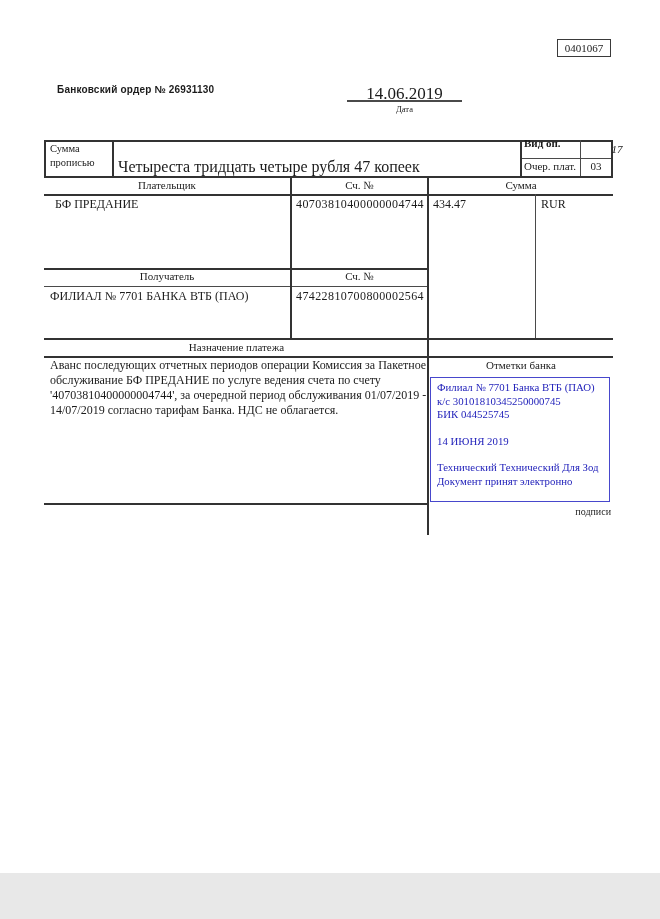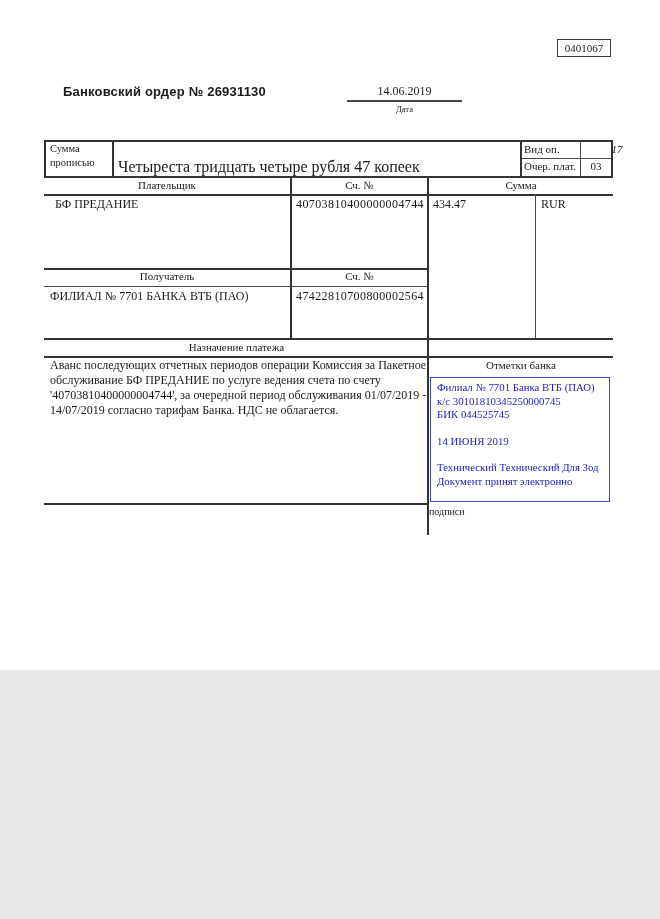--- a/index.html
+++ b/index.html
@@ -1,61 +1,61 @@
 <!DOCTYPE html>
 <html><head>
 <meta charset="utf-8">
 <style>
   * { margin: 0; padding: 0; box-sizing: border-box; }
   html, body { background: #e8e8e8; }
   .page {
     position: relative;
     width: 660px;
-    height: 670px;
+    height: 873px;
     margin: 0 auto;
     background: #ffffff;
     font-family: "Liberation Serif", "DejaVu Serif", serif;
     color: #1b1b1b;
     overflow: hidden;
   }
   .abs { position: absolute; }
   .hl { position: absolute; background: #333333; }
   .vl { position: absolute; background: #333333; }
   .thin { background: #4a4a4a; }
   .code-box {
     position: absolute; left: 557px; top: 39px; width: 54px; height: 18px;
     border: 1px solid #3a3a3a;
     font-size: 11px; text-align: center; line-height: 16px;
   }
   .doc-title {
-    position: absolute; left: 63px; top: 84px;
+    position: absolute; left: 57px; top: 84px;
     font-family: "Liberation Sans", sans-serif;
-    font-weight: bold; font-size: 13px; letter-spacing: 0.2px;
+    font-weight: bold; font-size: 10px; letter-spacing: 0.2px;
   }
-  .date-value { position: absolute; left: 347px; top: 84px; width: 115px; text-align: center; font-size: 12px; }
+  .date-value { position: absolute; left: 347px; top: 84px; width: 115px; text-align: center; font-size: 17px; }
   .date-rule  { position: absolute; left: 347px; top: 100px; width: 115px; height: 2px; background: #4a4a4a; }
   .date-label { position: absolute; left: 347px; top: 104px; width: 115px; text-align: center; font-size: 8.5px; }
   .cell-label { font-size: 11px; }
   .cell-value { font-size: 12px; }
   .hdr { position: absolute; text-align: center; font-size: 11px; }
   .amount-words { position: absolute; left: 118px; top: 158px; width: 395px; font-size: 16px; }
   .sum-label { position: absolute; left: 50px; top: 142px; width: 56px; font-size: 10.5px; line-height: 14px; }
   .purpose-text {
     position: absolute; left: 50px; top: 358px; width: 382px;
     font-size: 12px; line-height: 15px;
   }
   .stamp-box {
     position: absolute; left: 430px; top: 377px; width: 180px; height: 125px;
     border: 1px solid #4747cc;
     padding: 3px 6px;
     color: #2323bb;
     font-size: 10.8px; line-height: 13.6px;
   }
   .stamp-gap { margin-top: 13px; }
-  .signatures { position: absolute; left: 429px; top: 506px; width: 182px; text-align: left; font-size: 10px; }
+  .signatures { position: absolute; left: 429px; top: 506px; width: 182px; text-align: right; font-size: 10px; }
 </style>
 </head>
 <body>
 
 <div class="page">
 
   <div class="code-box">
     <span>0401067</span>
   </div>
 
@@ -78,21 +78,21 @@
   <div class="vl" style="left:112px; top:140px; width:2px; height:36px;"></div>
   <div class="vl" style="left:520px; top:140px; width:2px; height:36px;"></div>
   <div class="vl thin" style="left:580px; top:140px; width:1px; height:36px;"></div>
   <div class="vl" style="left:611px; top:140px; width:2px; height:36px;"></div>
   <div class="vl" style="left:290px; top:176px; width:2px; height:162px;"></div>
   <div class="vl" style="left:427px; top:176px; width:2px; height:359px;"></div>
   <div class="vl thin" style="left:535px; top:194px; width:1px; height:144px;"></div>
 
   <div class="sum-label">Сумма прописью</div>
   <div class="amount-words">Четыреста тридцать четыре рубля 47 копеек</div>
-  <div class="abs cell-label" style="left:524px; top:143px;">Вид оп.</div>
+  <div class="abs cell-label" style="left:524px; top:137px;font-weight:bold;">Вид оп.</div>
   <div class="abs cell-label" style="left:602px; top:143px; width:30px; text-align:center;font-style:italic;">17</div>
   <div class="abs cell-label" style="left:524px; top:160px;">Очер. плат.</div>
   <div class="abs cell-label" style="left:581px; top:160px; width:30px; text-align:center;">03</div>
 
   <div class="hdr" style="left:44px; top:179px; width:246px;">Плательщик</div>
   <div class="hdr" style="left:292px; top:179px; width:135px;">Сч. №</div>
   <div class="hdr" style="left:429px; top:179px; width:184px;text-align:center;">Сумма</div>
 
   <div class="abs cell-value" style="left:55px; top:197px;">БФ ПРЕДАНИЕ</div>
   <div class="abs cell-value" style="left:296px; top:197px; letter-spacing:0.4px;">40703810400000004744</div>

